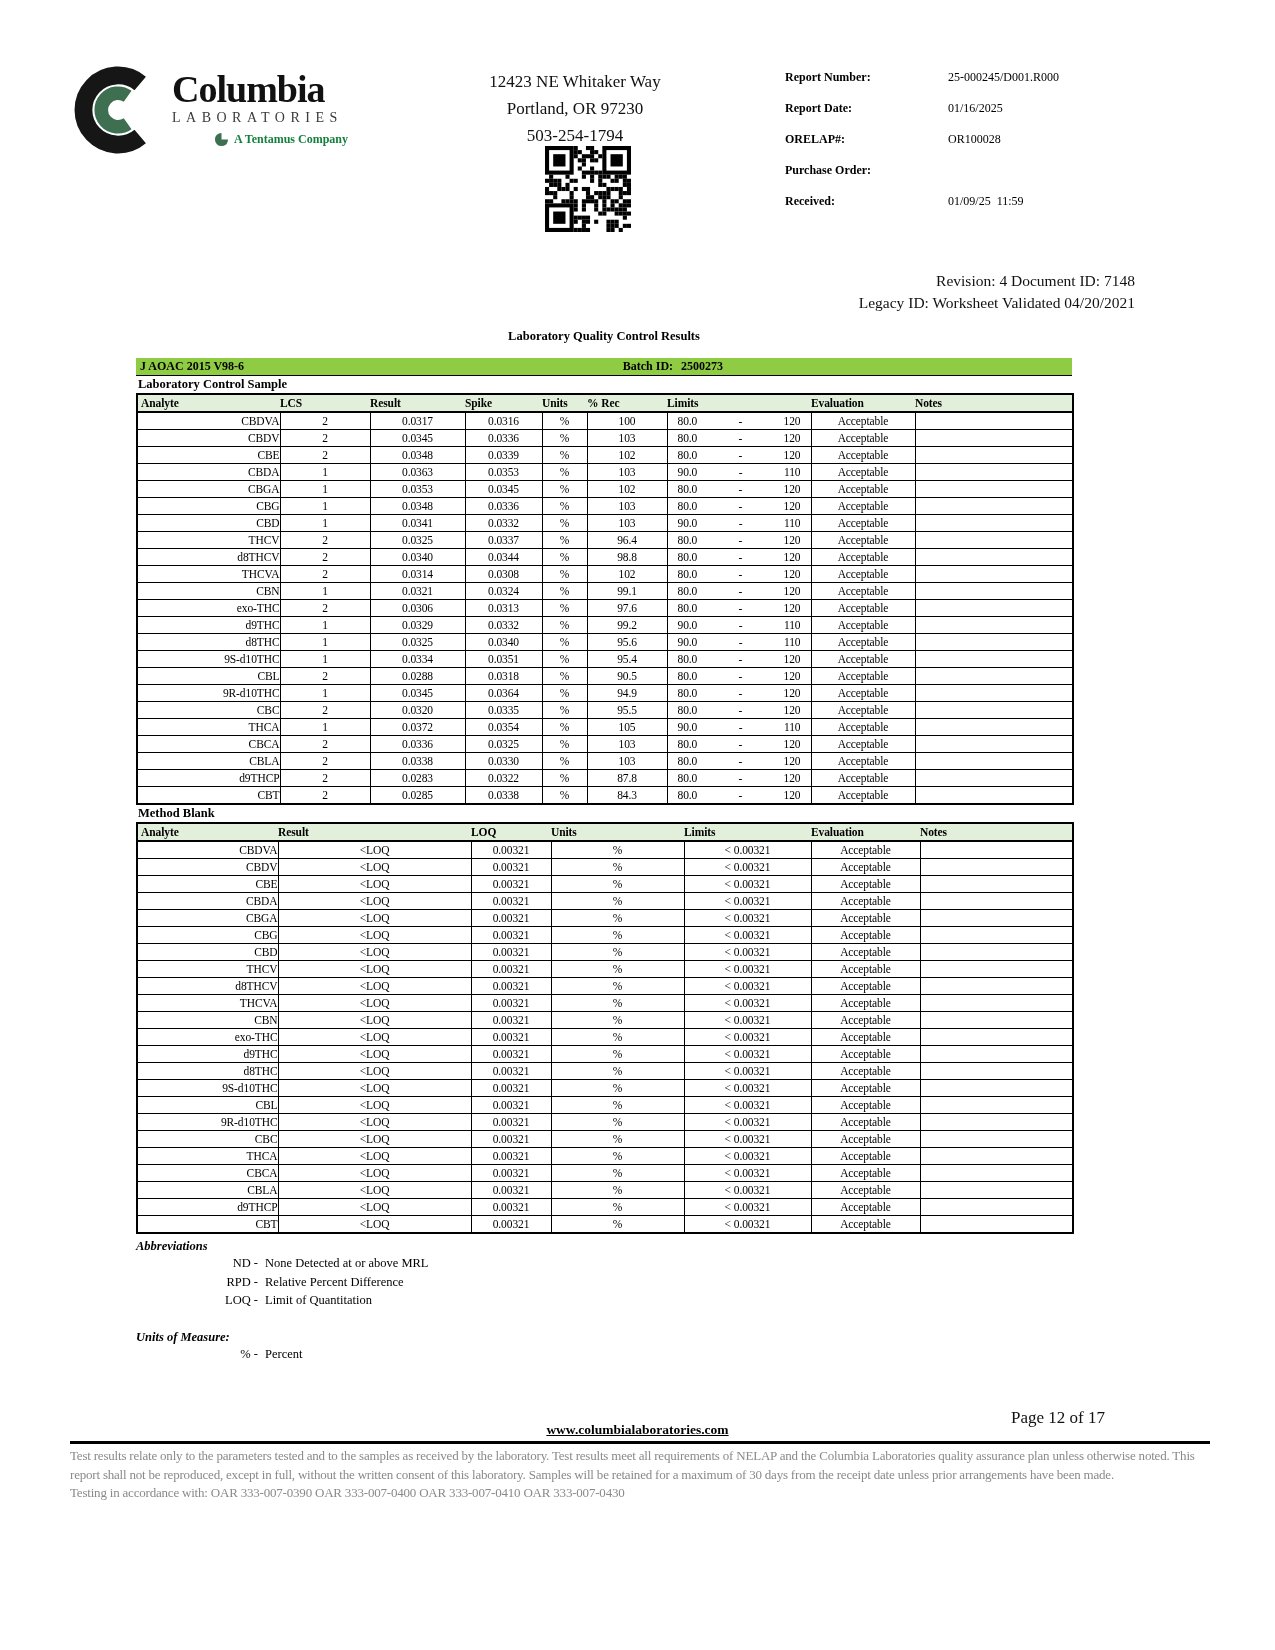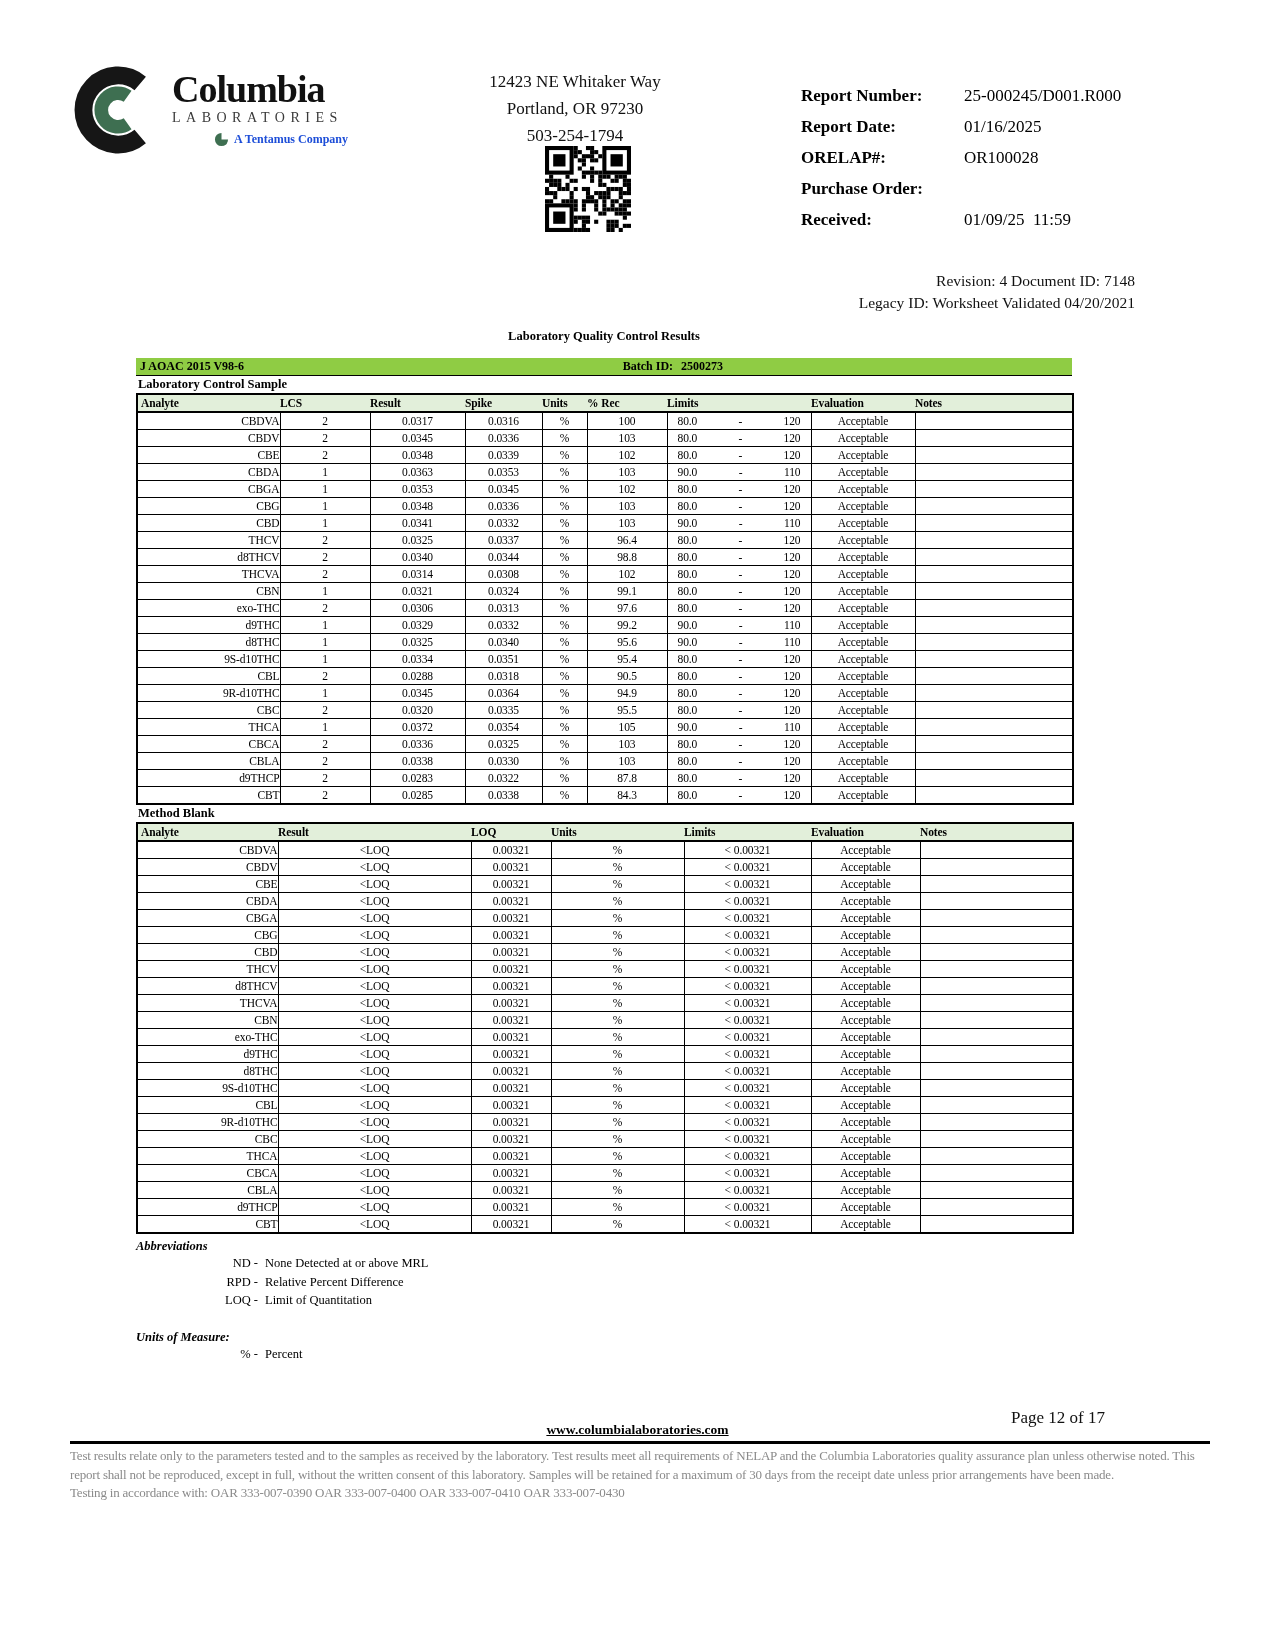--- a/index.html
+++ b/index.html
@@ -5,28 +5,28 @@
   html,body{margin:0;padding:0;background:#ffffff;}
   .page{position:relative;width:1275px;height:1650px;background:#fff;overflow:hidden;
         font-family:Liberation Serif, serif;color:#000;}
 
   
   .logo-block{position:absolute;left:74px;top:64px;display:flex;}
   .logo-mark{width:88px;height:92px;}
   .logo-text{margin-left:10px;padding-top:6px;}
   .brand{font-size:38px;font-weight:bold;letter-spacing:-1px;color:#111;line-height:38px;}
   .brand-sub{font-size:14px;letter-spacing:5.5px;color:#3a3a3a;margin-top:2px;}
-  .tagline{display:flex;align-items:center;margin-top:6px;margin-left:42px;font-size:12px;font-weight:bold;color:#1d4ed8;}
+  .tagline{display:flex;align-items:center;margin-top:6px;margin-left:42px;font-size:12px;font-weight:bold;color:#15803d;}
   .leaf{width:15px;height:15px;margin-right:5px;}
 
   .address-block{position:absolute;left:440px;top:68px;width:270px;text-align:center;
                  font-size:17px;line-height:27px;color:#111;}
   .qr{position:absolute;left:545px;top:146px;width:86px;height:86px;}
 
-  .report-fields{position:absolute;left:785px;top:80px;width:400px;font-size:17px;margin-left:16px;}
+  .report-fields{position:absolute;left:785px;top:62px;width:400px;font-size:12px;}
   .rf-row{display:flex;height:31px;align-items:center;}
   .rf-label{width:163px;font-weight:bold;}
   .rf-value{white-space:pre;}
 
   .revision{position:absolute;left:535px;top:270px;width:600px;text-align:right;
             font-size:15.5px;line-height:22px;color:#111;}
 
   
   .qc{position:absolute;left:136px;top:329px;width:936px;}
   .qc-title{text-align:center;font-size:12.5px;font-weight:bold;height:17px;line-height:15px;}

